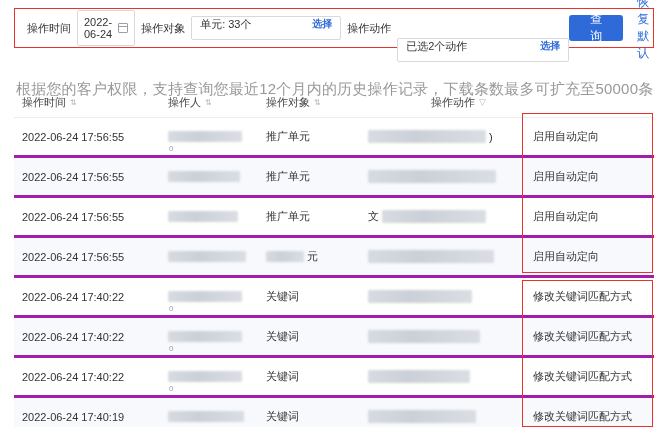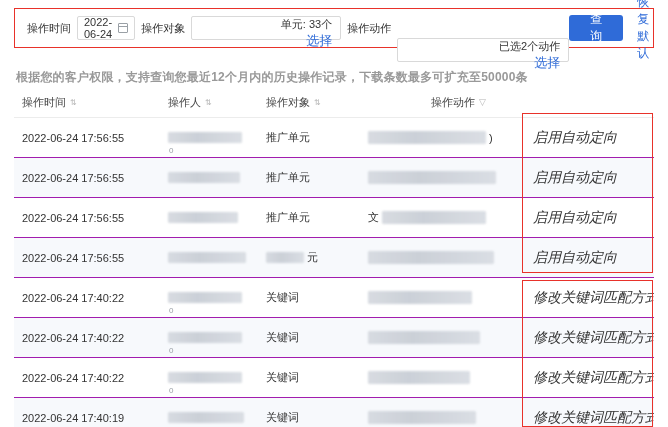--- a/index.html
+++ b/index.html
@@ -27,21 +27,21 @@
     align-items: center;
     padding: 0 6px;
   }
   .f-label {
     font-size: 11px;
     color: #333;
     white-space: nowrap;
     padding: 0 6px;
   }
   .date-box {
-    height: 24px;
+    height: 36px;
     border: 1px solid #d9d9d9;
     border-radius: 2px;
     display: flex;
     align-items: center;
     padding: 0 6px;
     font-size: 11px;
     color: #333;
     background: #fff;
     gap: 6px;
   }
@@ -57,35 +57,35 @@
     position: absolute;
     left: 0; right: 0; top: 2px;
     height: 1px;
     background: #9aa0a6;
   }
   .obj-box {
     height: 24px;
     border: 1px solid #d9d9d9;
     border-radius: 2px;
     display: flex;
-    align-items: flex-end;
+    align-items: flex-start;
     justify-content: space-between;
     font-size: 11px;
     color: #333;
     background: #fff;
     padding: 0 8px;
     min-width: 150px;
-    flex-direction: column;
   }
   .obj-box.wide { min-width: 172px; margin-top: 44px; }
   .choose {
     color: #2f6bd8;
-    font-size: 13px;
+    font-size: 10px;
     cursor: pointer;
     margin-left: 26px;
+    font-weight: bold;
   }
   .spacer { flex: 1; }
   .btn-primary {
     height: 26px;
     min-width: 54px;
     background: #2f6bd8;
     color: #fff;
     font-size: 12px;
     border: none;
     border-radius: 3px;
@@ -97,25 +97,24 @@
     font-size: 12px;
     color: #2f6bd8;
     cursor: pointer;
     padding: 0 6px;
     margin-left: 8px;
   }
 
   
   .hint {
     position: absolute;
-    left: 16px; top: 69px;
-    font-size: 12px;
+    left: 16px; top: 80px;
+    font-size: 15px;
     color: #999;
     letter-spacing: .2px;
-    font-weight: bold;
   }
 
   
   .table {
     position: absolute;
     left: 14px; top: 88px;
     width: 640px;
   }
   .thead {
     display: flex;
@@ -144,21 +143,21 @@
   .col0 { width: 146px; }
   .col1 { width: 98px; }
   .col2 { width: 102px; }
   .col3 { width: 165px; }
   .col4 { width: 129px; }
 
   .trow {
     display: flex;
     height: 40px;
     align-items: center;
-    border-bottom: 1px solid #a21caf;
+    border-bottom: 3px solid #a21caf;
     font-size: 11px;
     color: #333;
   }
   .trow .td {
     padding-left: 8px;
     display: flex;
     align-items: center;
     height: 100%;
     overflow: hidden;
   }
@@ -186,21 +185,21 @@
 
   
   .hl-box {
     position: absolute;
     border: 1px solid #e8322a;
     pointer-events: none;
   }
   #hl-top { left: 522px; top: 113px; width: 131px; height: 160px; }
   #hl-bottom { left: 522px; top: 280px; width: 131px; height: 147px; }
 
-  .act-txt { font-size: 14px; color: #333; white-space: nowrap; font-style: italic; }
+  .act-txt { font-size: 11px; color: #333; white-space: nowrap; }
 </style>
 </head>
 <body>
 
 <div class="page">
 
   <div class="filter-wrap">
     <span class="f-label">操作时间</span>
     <div class="date-box">
       <span>2022-06-24</span>

